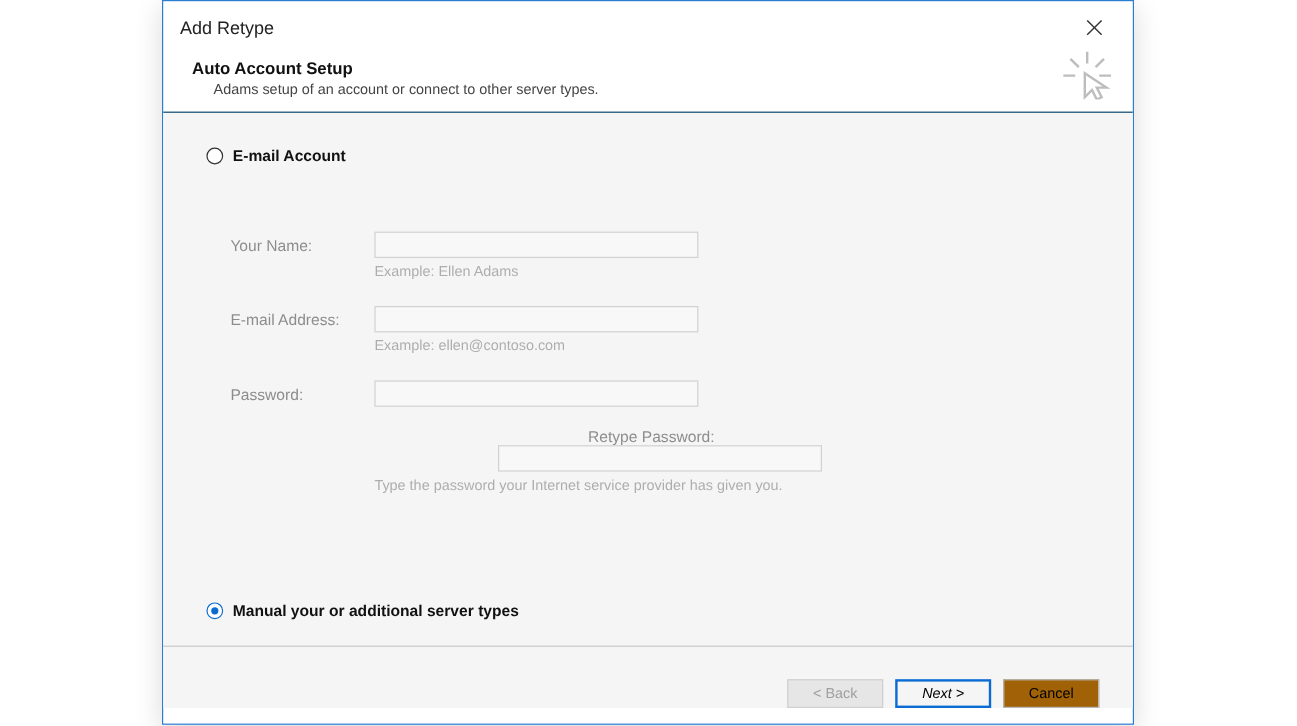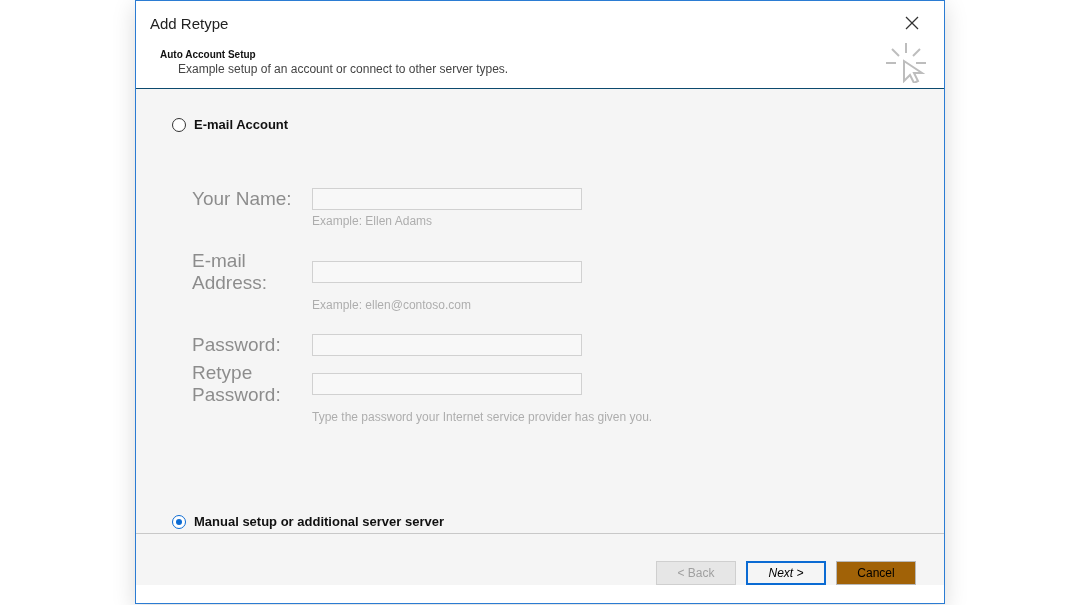--- a/index.html
+++ b/index.html
@@ -34,21 +34,21 @@
     cursor: pointer;
     color: #333;
   }
   .close-btn svg { width: 14px; height: 14px; }
   .header {
     padding: 4px 24px 12px 24px;
     position: relative;
   }
   .header .h-title {
     font-weight: bold;
-    font-size: 10px;
+    font-size: 14px;
     color: #111;
   }
   .header .h-sub {
     font-size: 12px;
     color: #444;
     margin-left: 18px;
     margin-top: 2px;
   }
   .header-icon {
     position: absolute;
@@ -98,21 +98,21 @@
     opacity: 0.65;
   }
   .form-row {
     display: flex; align-items: center;
     margin-bottom: 4px;
   }
   .form-label {
     width: 120px;
     text-align: left;
     color: #555;
-    font-size: 19px;
+    font-size: 13px;
   }
   .form-input {
     width: 270px; height: 22px;
     border: 1px solid #bfbfbf;
     background: #fafafa;
     font-size: 12px;
     padding: 0 4px;
   }
   .form-hint {
     margin-left: 120px;
@@ -162,21 +162,21 @@
     <div class="close-btn">
       <svg viewBox="0 0 14 14">
         <line x1="1" y1="1" x2="13" y2="13" stroke="#333" stroke-width="1.2"></line>
         <line x1="13" y1="1" x2="1" y2="13" stroke="#333" stroke-width="1.2"></line>
       </svg>
     </div>
   </div>
 
   <div class="header">
     <div class="h-title">Auto Account Setup</div>
-    <div class="h-sub">Example setup of an account or connect to other server types.</div>
+    <div class="h-sub">Adams setup of an account or connect to other server types.</div>
     <div class="header-icon">
       <svg viewBox="0 0 40 40">
         <g stroke="#bdbdbd" stroke-width="2" fill="none">
           <line x1="20" y1="0" x2="20" y2="10"></line>
           <line x1="0" y1="20" x2="10" y2="20"></line>
           <line x1="30" y1="20" x2="40" y2="20"></line>
           <line x1="6" y1="6" x2="13" y2="13"></line>
           <line x1="34" y1="6" x2="27" y2="13"></line>
           <path d="M18 18 L18 38 L24 32 L28 40 L32 38 L28 30 L36 30 Z" fill="#fff"></path>
         </g>
@@ -203,31 +203,31 @@
         <div class="form-row">
           <span class="form-label">E-mail Address:</span>
           <input class="form-input" type="text" disabled="" style="">
         </div>
         <div class="form-hint">Example: ellen@contoso.com</div>
 
         <div class="form-row">
           <span class="form-label">Password:</span>
           <input class="form-input" type="password" disabled="" style="">
         </div>
-        <div class="form-row" style="margin-top:6px;">
+        <div class="form-row" style="margin-top:17px;flex-direction:column;">
           <span class="form-label">Retype Password:</span>
           <input class="form-input" type="password" disabled="" style="">
         </div>
         <div class="form-hint tight">Type the password your Internet service provider has given you.</div>
 
       </div>
 
       <div class="radio-row second-option">
         <span class="radio selected"></span>
-        <span class="radio-label">Manual setup or additional server server</span>
+        <span class="radio-label">Manual your or additional server types</span>
       </div>
 
     </div>
   </div>
 
   <div class="footer">
     <div class="btn disabled">&lt; Back</div>
     <div class="btn primary">Next &gt;</div>
     <div class="btn">Cancel</div>
   </div>

